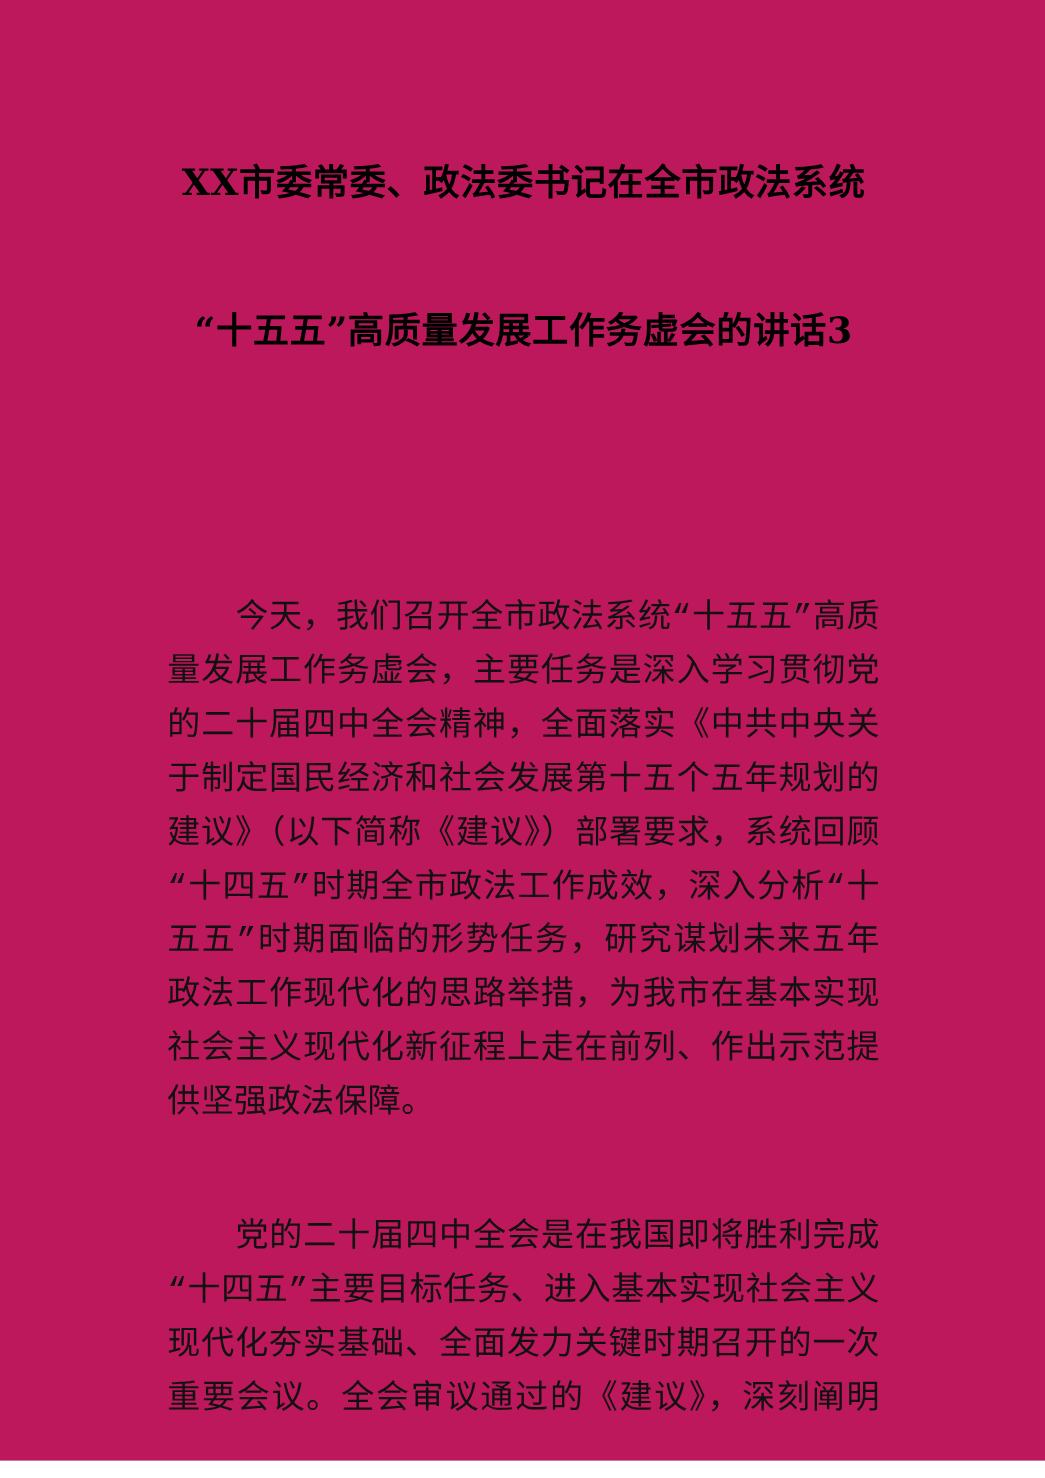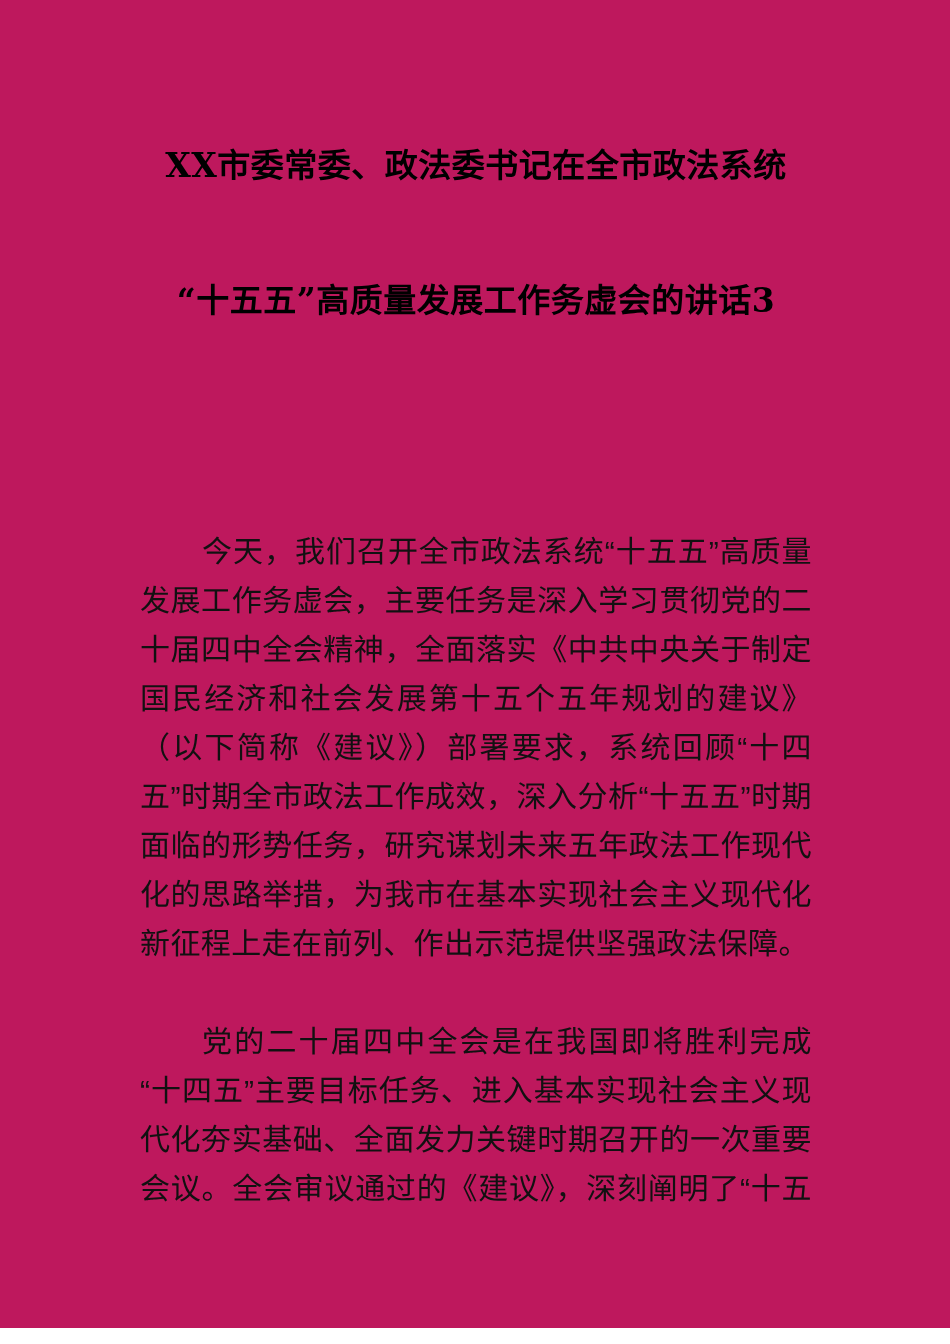--- a/index.html
+++ b/index.html
@@ -63,29 +63,29 @@
   .gap-after-title {
     height: 110px;
   }
 
   .gap-para {
     height: 49px;
   }
 
   
   .para {
-    margin: 0;
+    margin: 12px;
     font-size: 30px;
     line-height: 49px;
     letter-spacing: 0.4px;
     text-align: justify;
     text-justify: inter-character;
     text-align-last: left;
     color: #111111;
-    font-family: Liberation Sans, sans-serif;
+    font-family: Liberation Mono, monospace;
     text-indent: 62px;
     word-break: break-all;
   }
 
   .para.clipped {
     max-height: 196px;
     overflow: hidden;
   }
 </style>
 </head>

